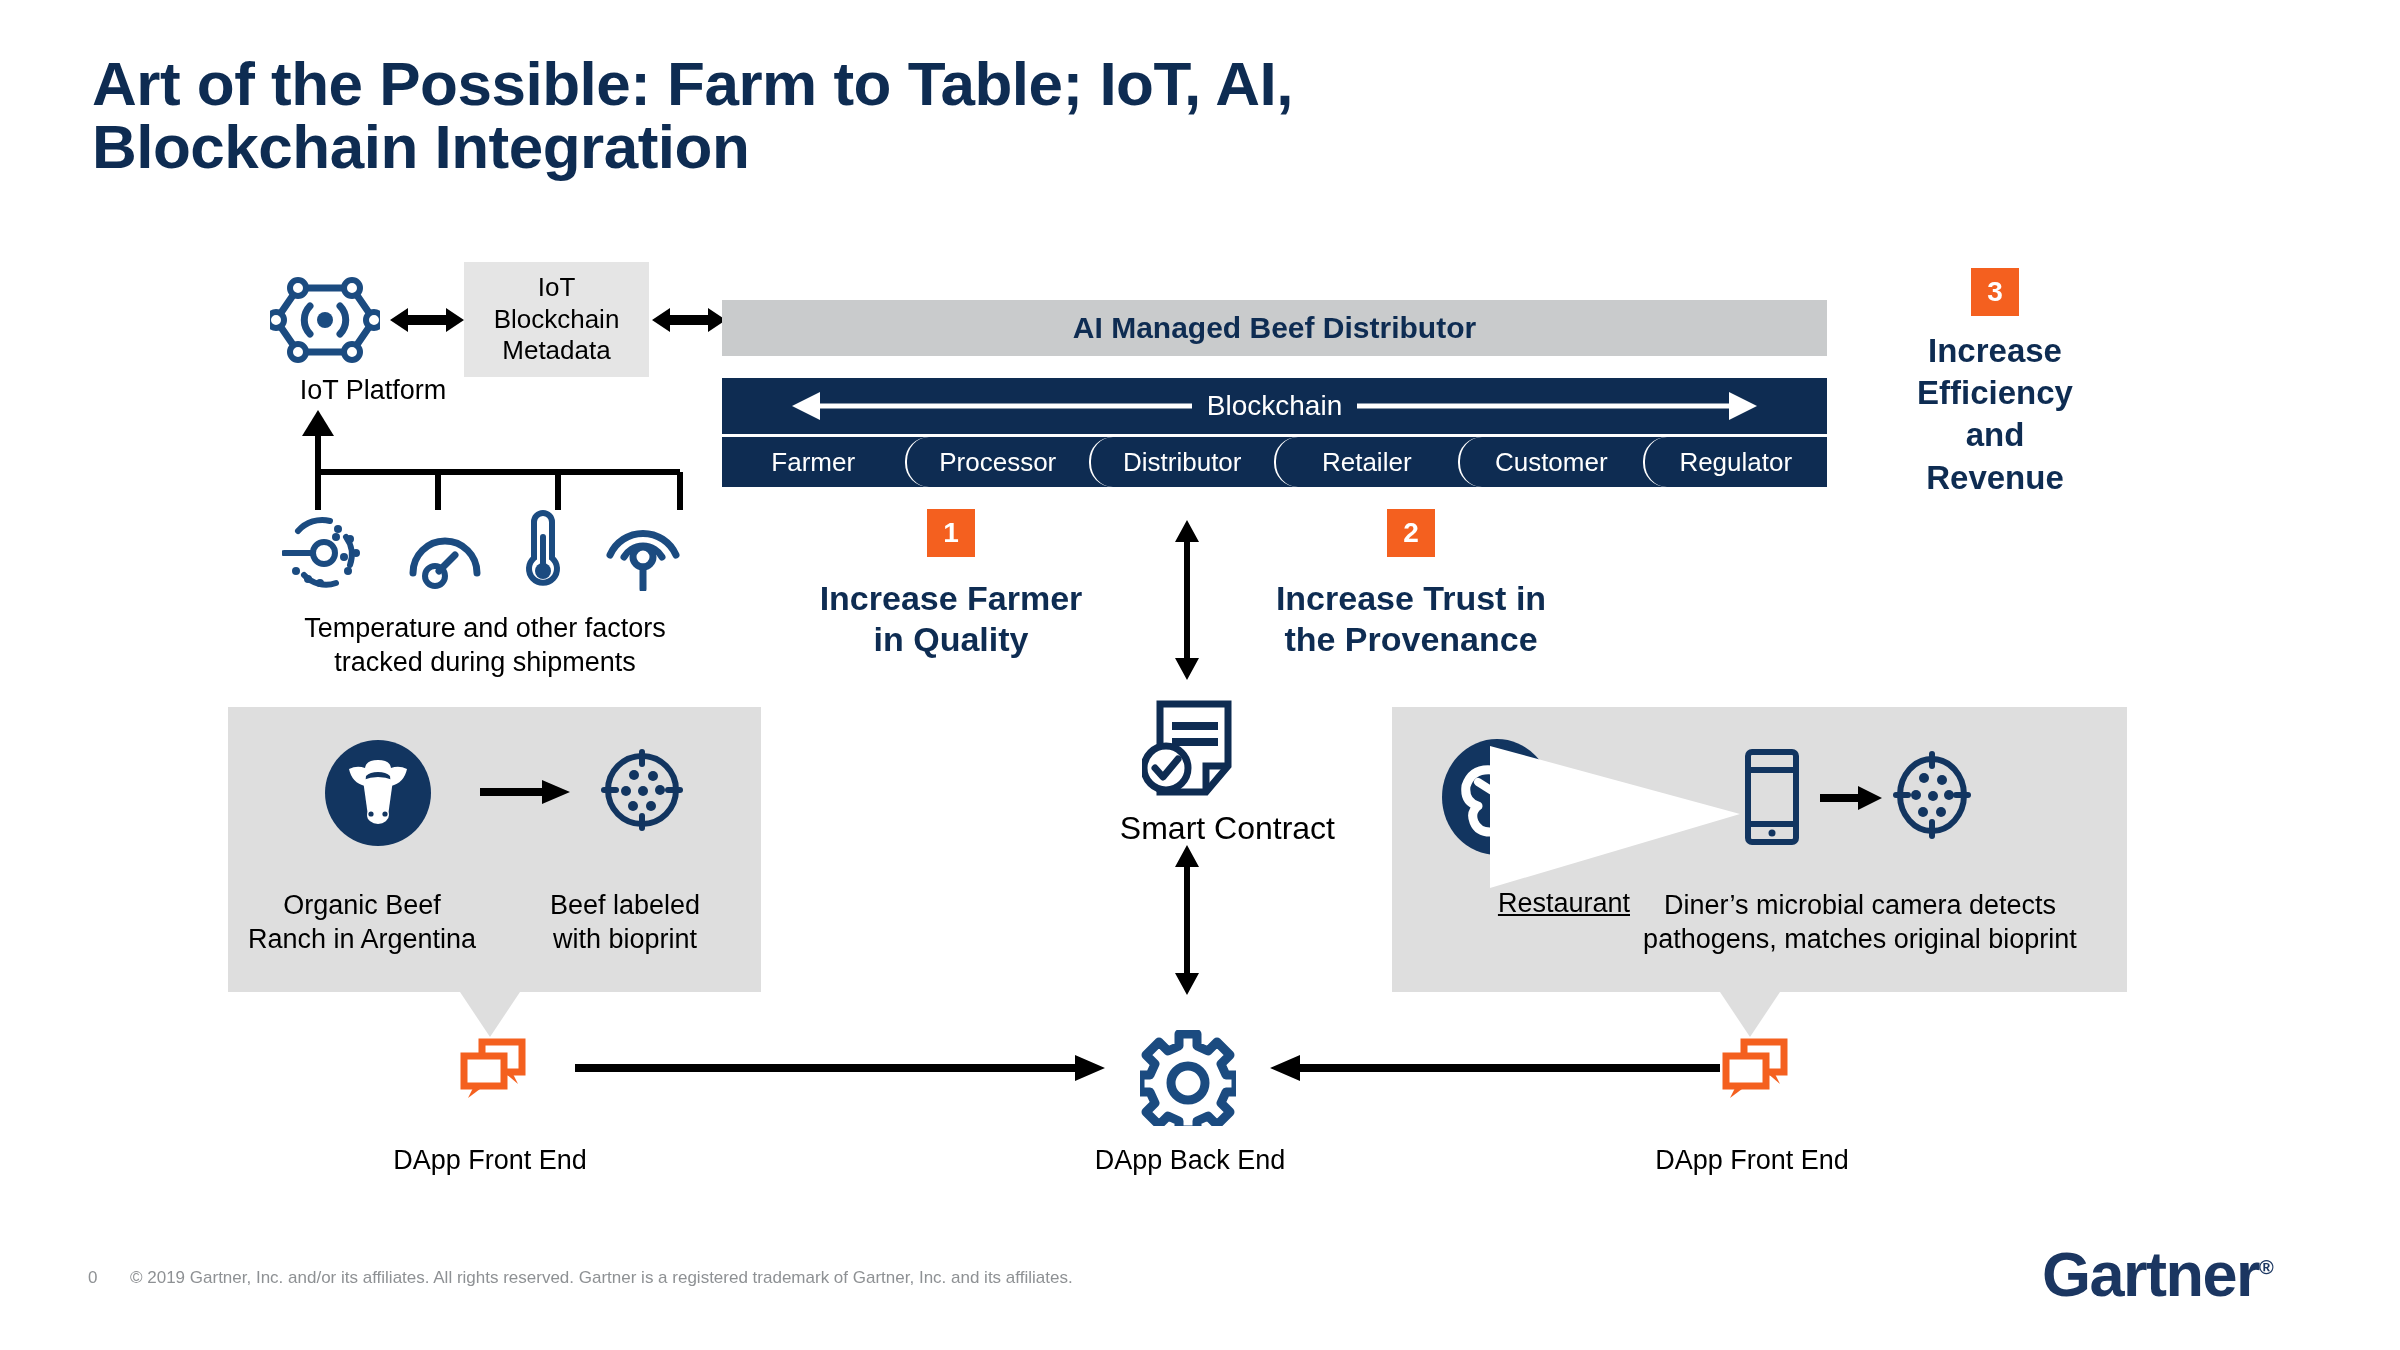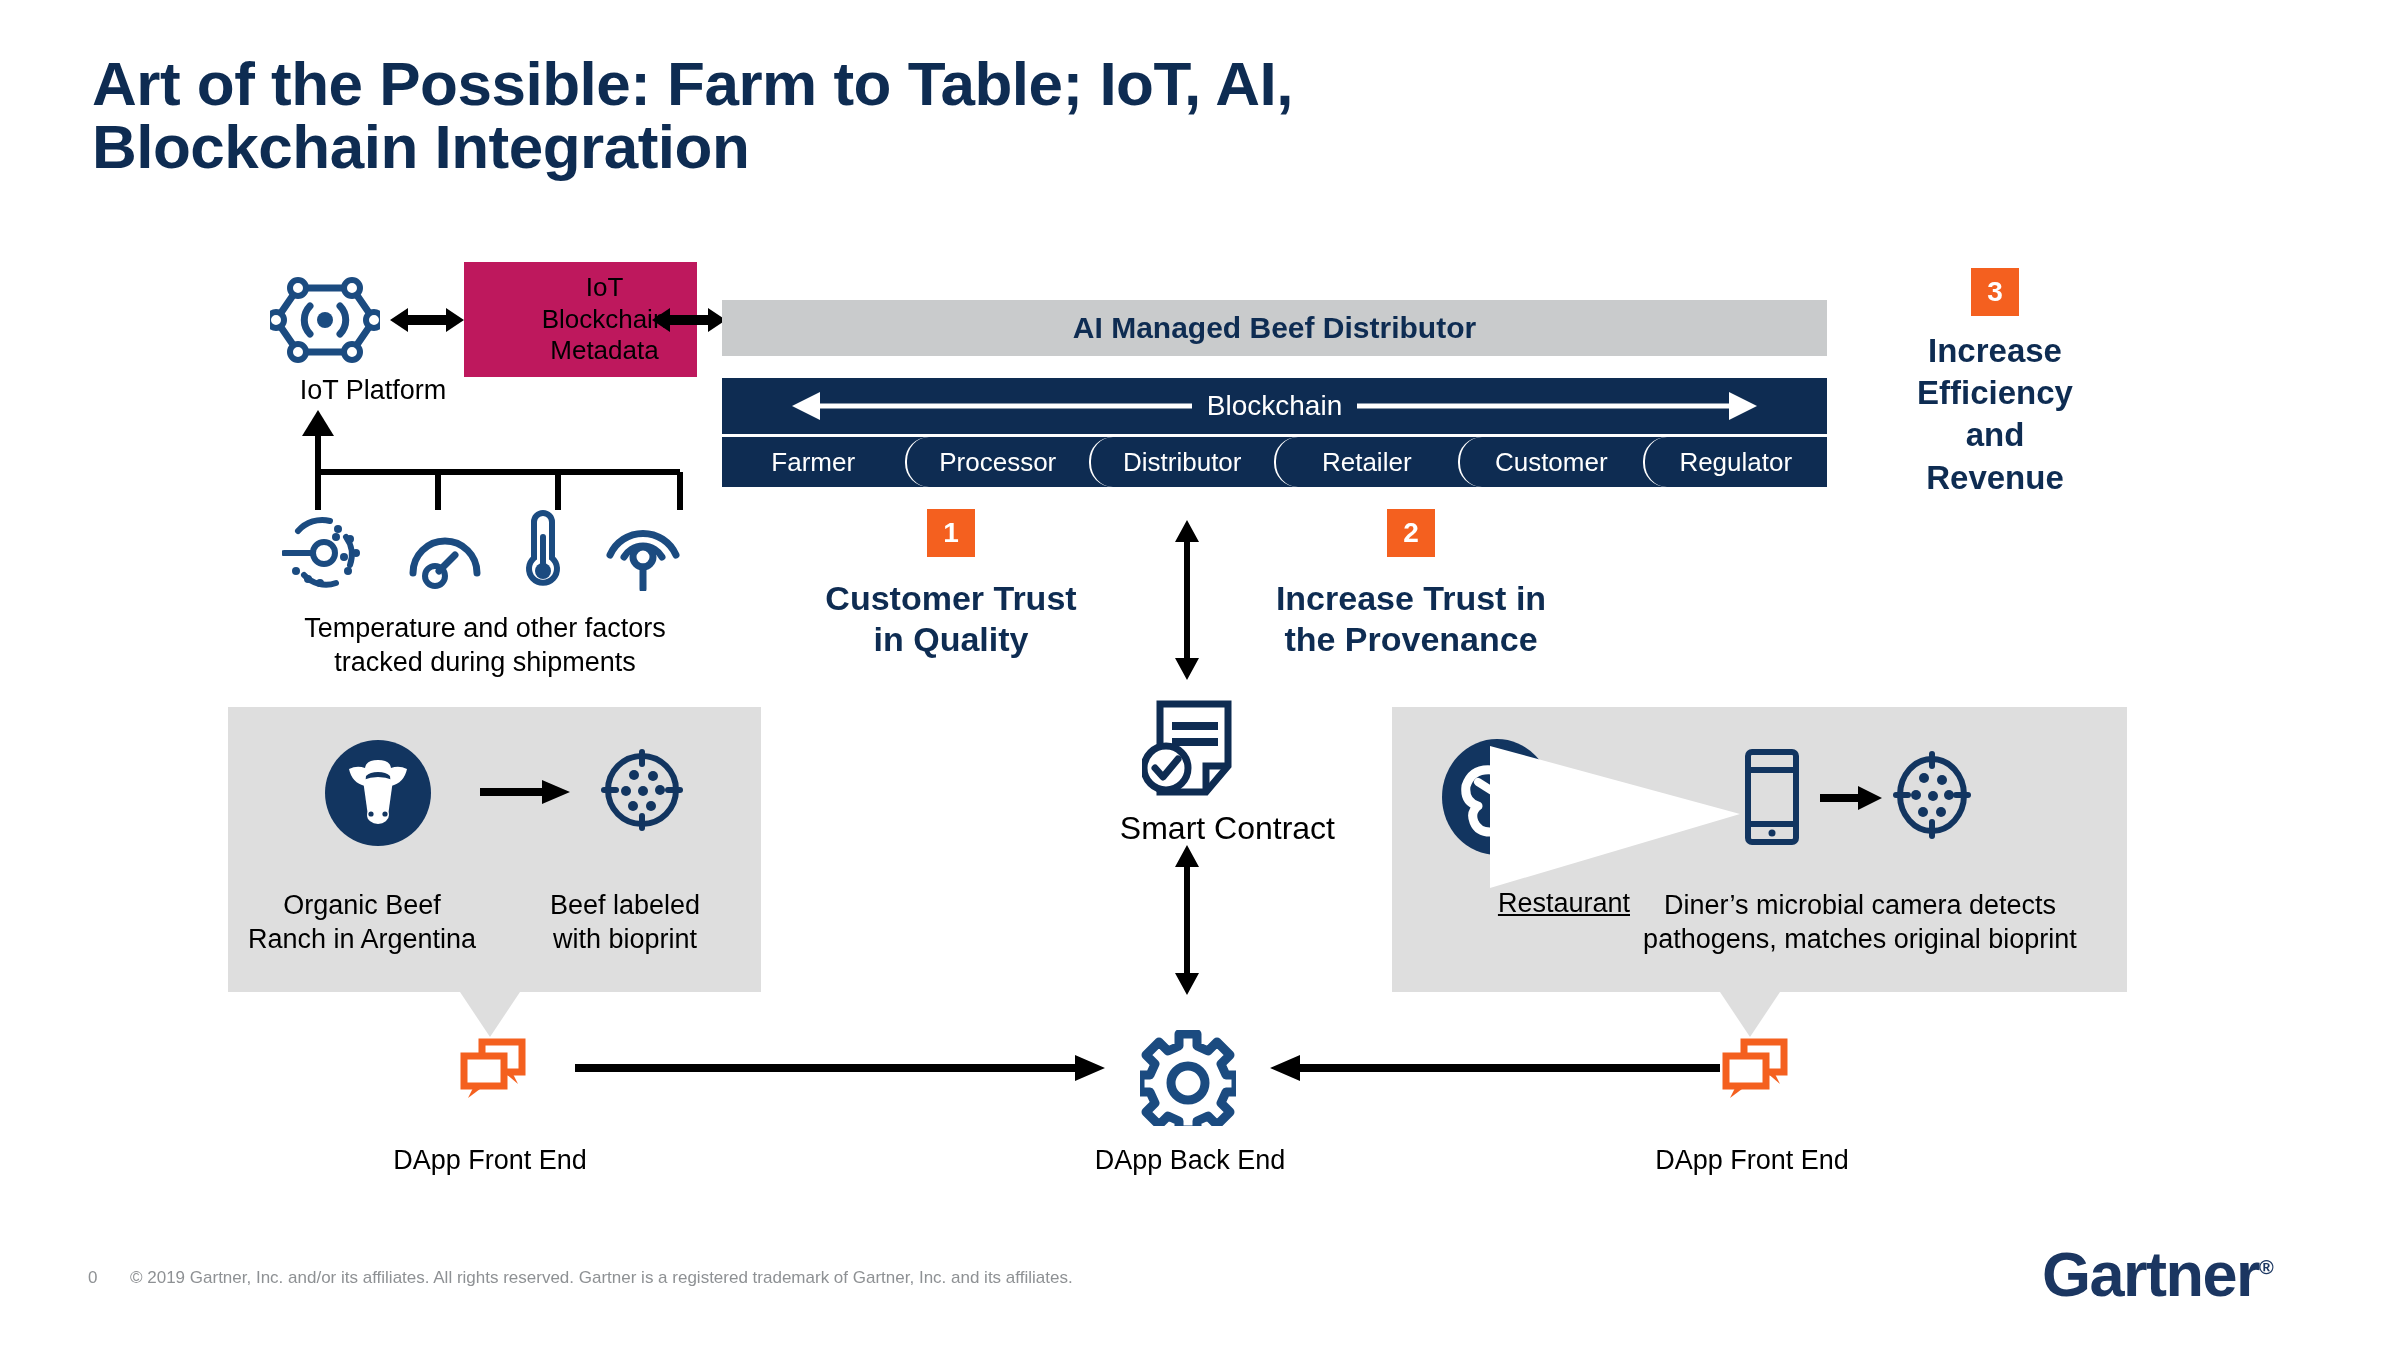--- a/index.html
+++ b/index.html
@@ -22,23 +22,23 @@
   #title .l2 { display:block; }
 
   
   #iot-platform-wrap { left:270px; top:268px; width:200px; }
   #iot-platform-label {
     left:248px; top:375px; width:250px;
     font-size:27px; text-align:center;
   }
   #iot-meta-box {
     left:464px; top:262px; width:185px; height:115px;
-    background:#be185d;
+    background:#e5e5e5;
     display:flex; align-items:center; justify-content:center;
-    text-align:center; font-size:26px; line-height:1.22;padding-left:48px;
+    text-align:center; font-size:26px; line-height:1.22;
   }
   #arrow-iot-meta { left:390px; top:305px; width:74px; height:30px; }
   #arrow-meta-ai  { left:652px; top:305px; width:74px; height:30px; }
 
   
   #sensor-tree { left:300px; top:410px; width:400px; height:110px; }
   #sensors-row { left:282px; top:505px; width:400px; height:90px;
                  display:flex; align-items:flex-end; justify-content:space-between; }
   #sensors-caption {
     left:250px; top:612px; width:470px;
@@ -290,21 +290,21 @@
   <div class="role-cell">Farmer</div>
   <div class="role-cell">Processor</div>
   <div class="role-cell">Distributor</div>
   <div class="role-cell">Retailer</div>
   <div class="role-cell">Customer</div>
   <div class="role-cell">Regulator</div>
 </div>
 
 <div class="abs badge" id="badge1">1</div>
 <div class="abs callout-h" id="callout1">
-  <div>Customer Trust</div>
+  <div>Increase Farmer</div>
   <div>in Quality</div>
 </div>
 
 <div class="abs badge" id="badge2">2</div>
 <div class="abs callout-h" id="callout2">
   <div>Increase Trust in</div>
   <div>the Provenance</div>
 </div>
 
 <div class="abs badge" id="badge3">3</div>

